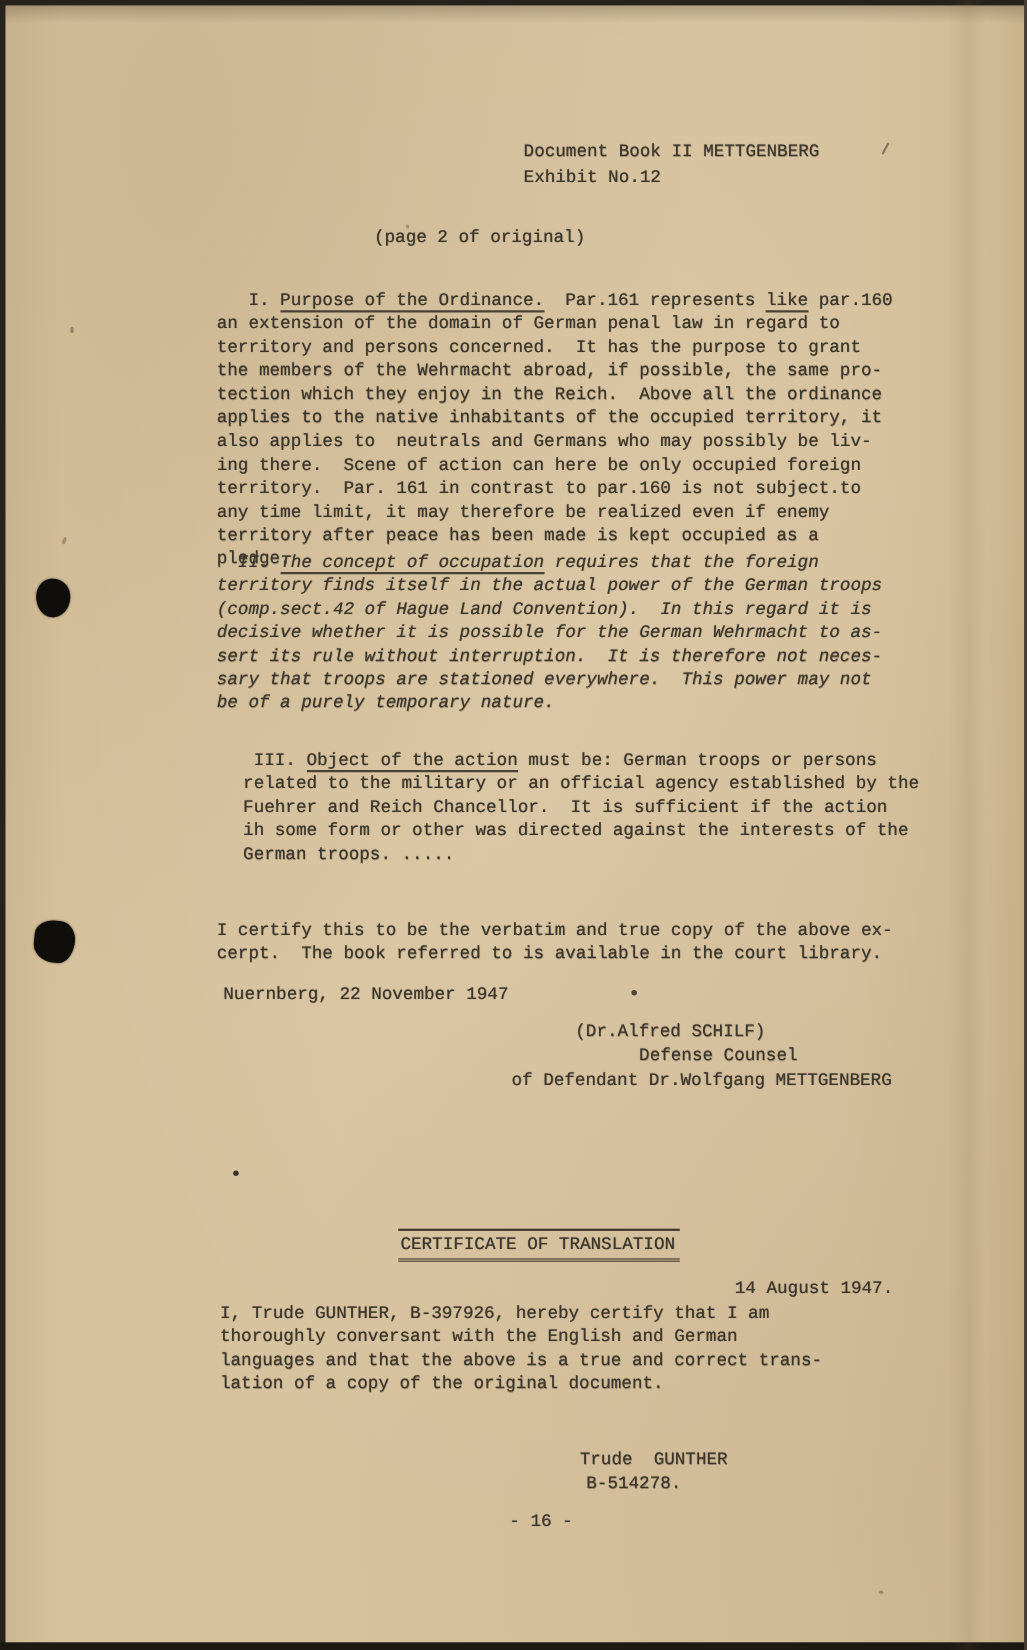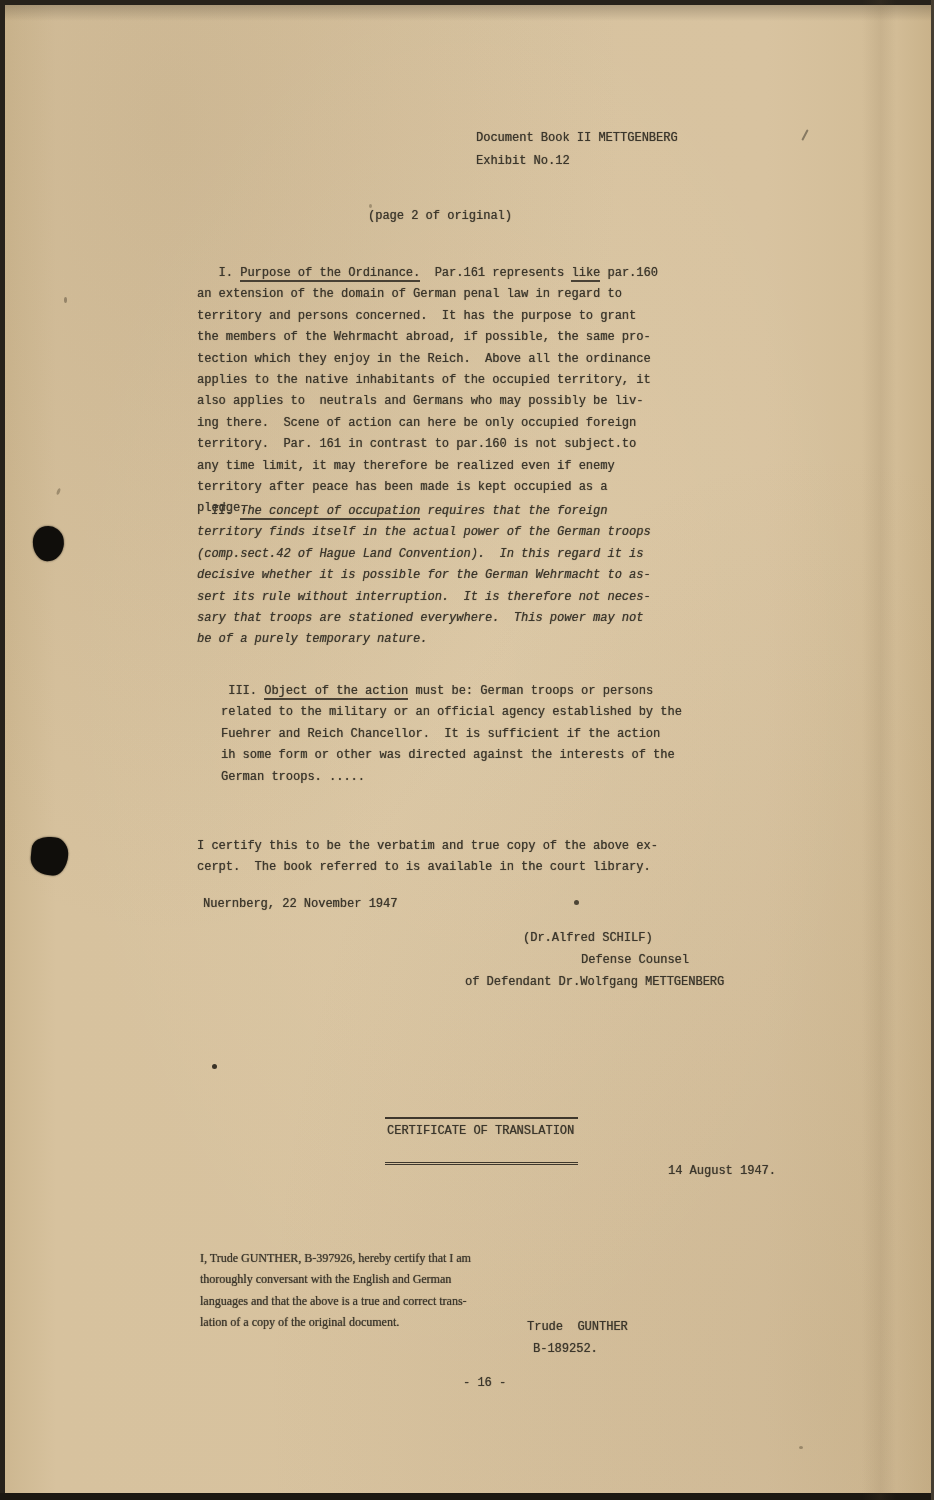--- a/index.html
+++ b/index.html
@@ -1,55 +1,55 @@
 <!DOCTYPE html>
 <html><head>
 <meta charset="utf-8">
 <style>
   html,body{margin:0;padding:0;background:#555;}
   .page{
     position:relative;
     width:934px;height:1500px;
     overflow:hidden;
     font-family:"Liberation Mono","DejaVu Sans Mono",monospace;
-    font-size:12px;
+    font-size:16px;
     color:#3b362b;
     background:
       radial-gradient(ellipse at 18% 8%, rgba(150,125,88,0.16), transparent 42%),
       radial-gradient(ellipse at 88% 92%, rgba(150,122,82,0.14), transparent 48%),
       radial-gradient(ellipse at 50% 45%, rgba(255,246,222,0.10), transparent 62%),
       linear-gradient(90deg,#ccb68f 0%,#d7c29e 6%,#d8c3a0 82%,#d2bc96 96%,#c8b189 100%),
       #d6c19d;
   }
   .txt{
     position:absolute;
     white-space:pre;
     line-height:21.4px;
     text-shadow:0 0 1px rgba(59,54,43,0.55), 0.4px 0.4px 0.4px rgba(59,54,43,0.35);
     letter-spacing:0;
   }
   .u{border-bottom:2px solid rgba(52,47,38,0.88);padding-bottom:0;text-align:right;}
   #header{left:476px;top:127px;line-height:23px;}
-  #page-note{left:368px;top:206px;}
+  #page-note{left:340px;top:206px;}
   #para1{left:197px;top:263px;}
   #para2{left:197px;top:501px;font-style:italic;}
   #para3{left:197px;top:681px;margin-left:24px;}
   #certify{left:197px;top:836px;}
   #place-date{left:203px;top:894px;}
   #sig1{left:523px;top:928px;}
   #sig2{left:540px;top:950px;margin-left:41px;}
   #sig3{left:465px;top:972px;}
   #title-box{
-    left:385px;top:1117px;
+    left:362px;top:1117px;
     border-top:2px solid rgba(45,40,32,0.9);
     border-bottom:3px double rgba(45,40,32,0.9);
-    padding:2px 4px 20px 2px;
+    padding:2px 4px 2px 2px;
   }
   #date2{left:620px;top:1161px;margin-left:48px;}
-  #transl-body{left:200px;top:1248px;font-family:Liberation Serif, serif;}
+  #transl-body{left:200px;top:1184px;}
   #translator-name{left:527px;top:1317px;}
   #translator-id{left:533px;top:1339px;}
   #page-num{left:463px;top:1373px;}
 
   .edge{position:absolute;}
   .edge-top{left:0;top:0;width:934px;height:5px;background:#27221b;}
   .edge-left{left:0;top:0;width:5px;height:1500px;background:#27221b;}
   .edge-bottom{left:0;top:1493px;width:934px;height:7px;background:#1c1812;}
   .edge-right{left:931px;top:0;width:3px;height:1500px;background:#453d31;}
   .edge-top-shade{left:5px;top:5px;width:929px;height:16px;
@@ -130,17 +130,17 @@
   <div class="txt" id="sig2">Defense Counsel</div>
   <div class="txt" id="sig3">of Defendant Dr.Wolfgang METTGENBERG</div>
 
   <div class="txt" id="title-box">CERTIFICATE OF TRANSLATION</div>
   <div class="txt" id="date2">14 August 1947.</div>
   <div class="txt" id="transl-body">I, Trude GUNTHER, B-397926, hereby certify that I am
 thoroughly conversant with the English and German
 languages and that the above is a true and correct trans-
 lation of a copy of the original document.</div>
   <div class="txt" id="translator-name">Trude  GUNTHER</div>
-  <div class="txt" id="translator-id">B-189252.</div>
+  <div class="txt" id="translator-id">B-514278.</div>
 
   <div class="txt" id="page-num">- 16 -</div>
 
 </div>
 
 </body></html>

